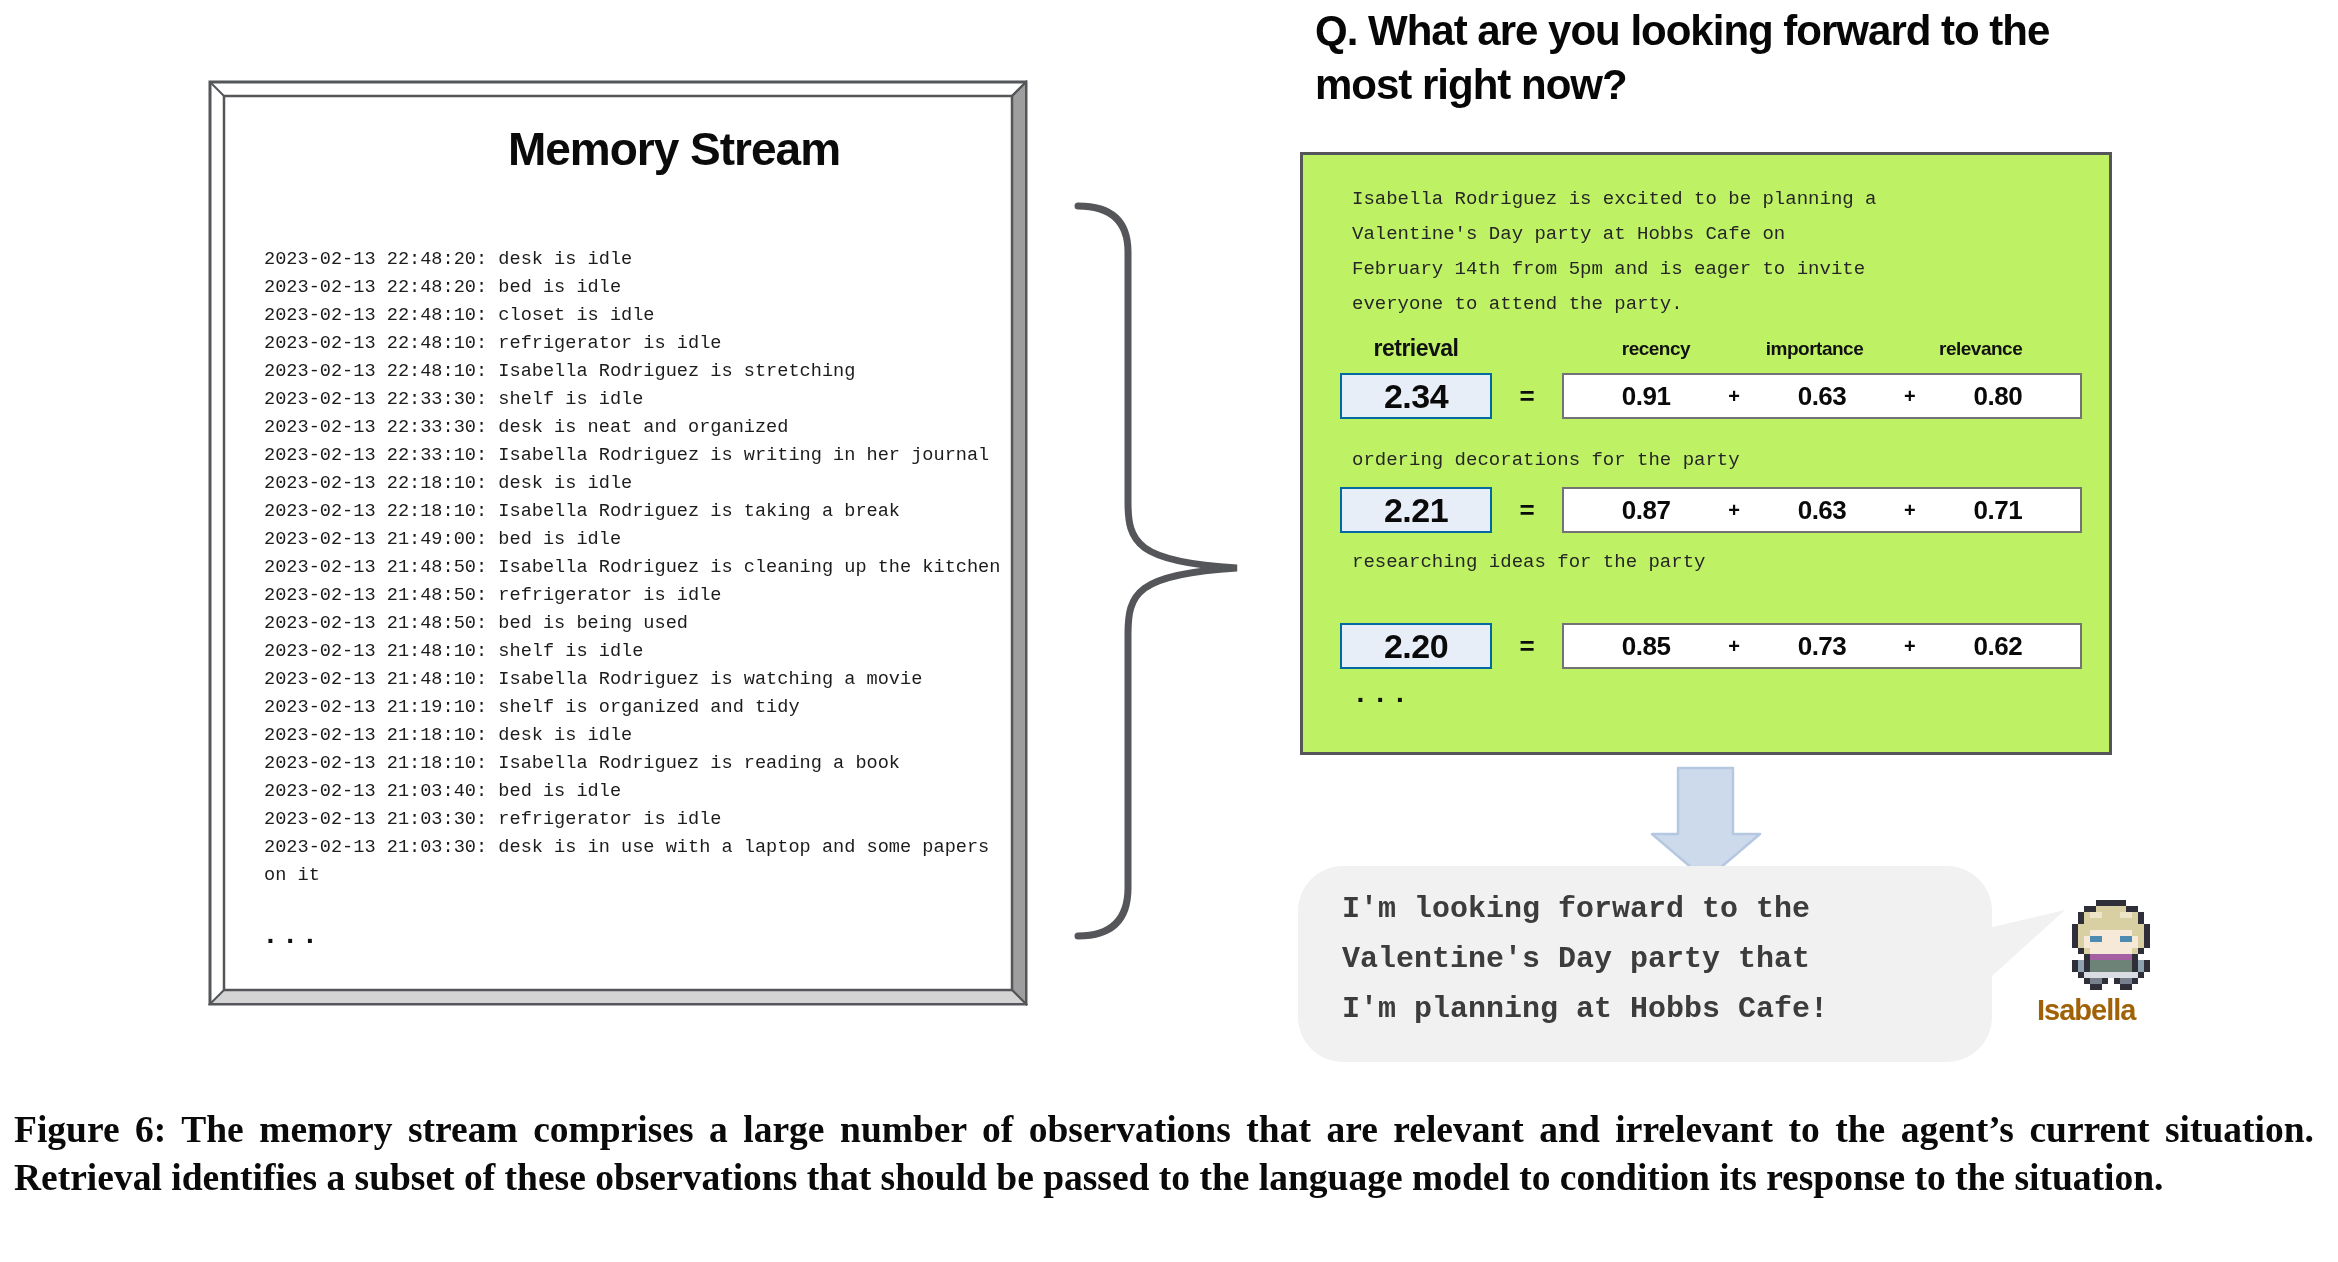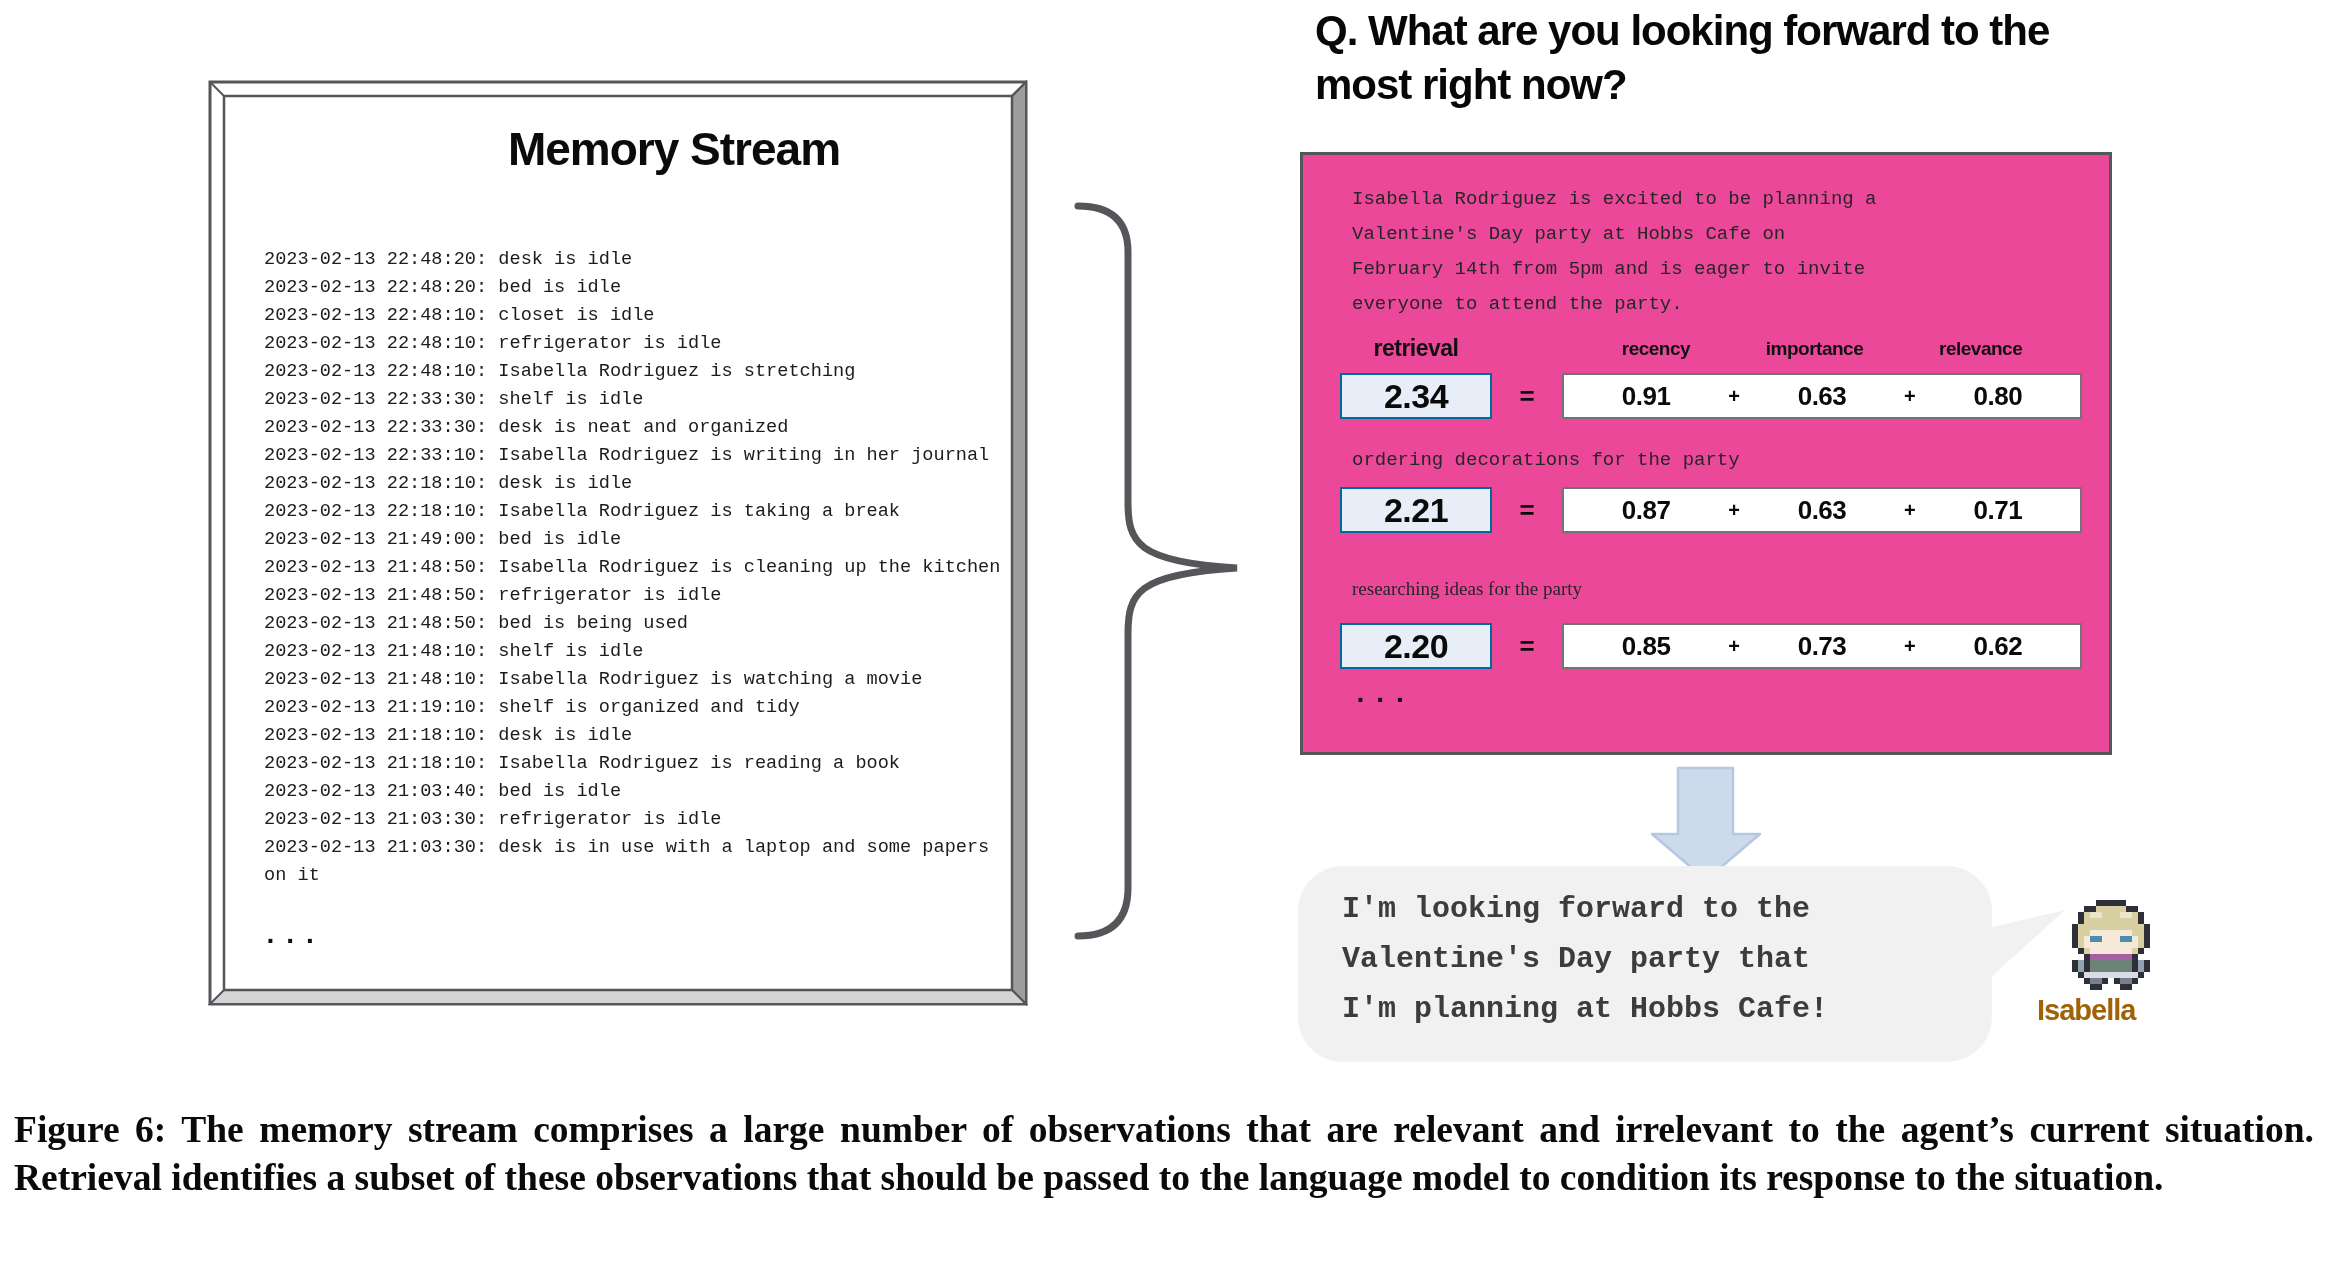--- a/index.html
+++ b/index.html
@@ -20,21 +20,21 @@
 
   
   .brace{position:absolute;left:1060px;top:190px;}
 
   
   .question{position:absolute;left:1315px;top:4px;width:820px;
             font-size:42px;line-height:54px;font-weight:bold;letter-spacing:-1px;color:#070707;}
 
   
   .panel{position:absolute;left:1300px;top:152px;width:812px;height:603px;
-         border:3px solid #55565a;background:#ec4899;box-sizing:border-box;}
+         border:3px solid #55565a;background:#bef264;box-sizing:border-box;}
   .summary{position:absolute;left:49px;top:27px;width:530px;
            font-family:"Liberation Mono","DejaVu Sans Mono",monospace;
            font-size:19px;line-height:35px;color:#262626;}
   .hdr-row,.score-row{position:absolute;left:37px;display:flex;align-items:center;}
   .hdr-row{top:180px;width:745px;}
   .hdr-score{width:152px;text-align:center;font-size:23px;font-weight:bold;letter-spacing:-0.5px;}
   .hdr-gap{width:70px;}
   .hdr-vals{width:520px;display:flex;justify-content:space-evenly;
             font-size:19px;font-weight:bold;letter-spacing:-0.5px;gap:16px;}
   .score-row{height:46px;}
@@ -42,21 +42,21 @@
   .score-box{width:152px;height:46px;box-sizing:border-box;border:2px solid #0369a1;
              background:#e8eef8;display:flex;align-items:center;justify-content:center;
              font-size:34px;font-weight:bold;letter-spacing:-0.5px;color:#0a0a0a;}
   .eq-cell{width:70px;text-align:center;font-size:26px;font-weight:bold;color:#0a0a0a;}
   .val-box{width:520px;height:46px;box-sizing:border-box;border:2px solid #737373;
            background:#ffffff;display:flex;align-items:center;justify-content:space-evenly;}
   .num{font-size:26px;font-weight:bold;letter-spacing:-0.5px;color:#0a0a0a;}
   .plus{font-size:20px;font-weight:bold;color:#0a0a0a;}
   .query{position:absolute;left:49px;font-family:"Liberation Mono","DejaVu Sans Mono",monospace;
          font-size:19px;color:#262626;}
-  .q-1{top:294px;} .q-2{top:423px;font-family:Liberation Serif, serif;}
+  .q-1{top:294px;} .q-2{top:396px;}
   .panel-ellipsis{position:absolute;left:49px;top:524px;
          font-family:"Liberation Mono","DejaVu Sans Mono",monospace;
          font-size:28px;font-weight:bold;letter-spacing:3px;color:#111;}
 
   
   .arrow{position:absolute;left:1650px;top:766px;}
   .bubble{position:absolute;left:1298px;top:866px;width:694px;height:196px;
           background:#f1f1f2;border-radius:45px;}
   .bubble-tail{position:absolute;left:1955px;top:895px;}
   .bubble-text{position:absolute;left:1342px;top:884px;width:520px;

